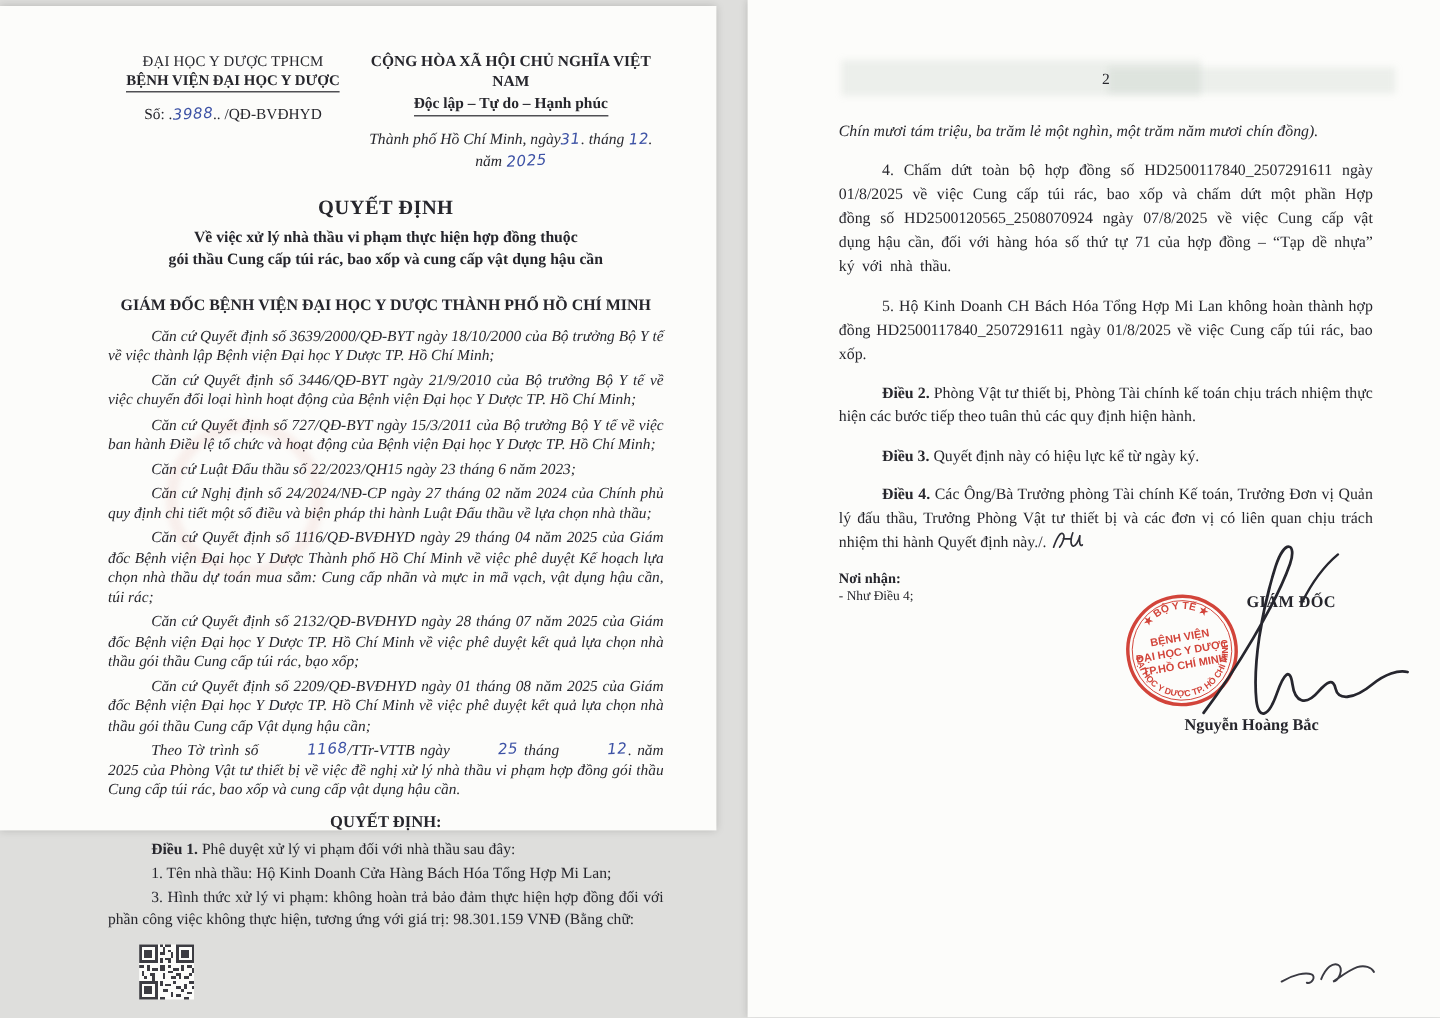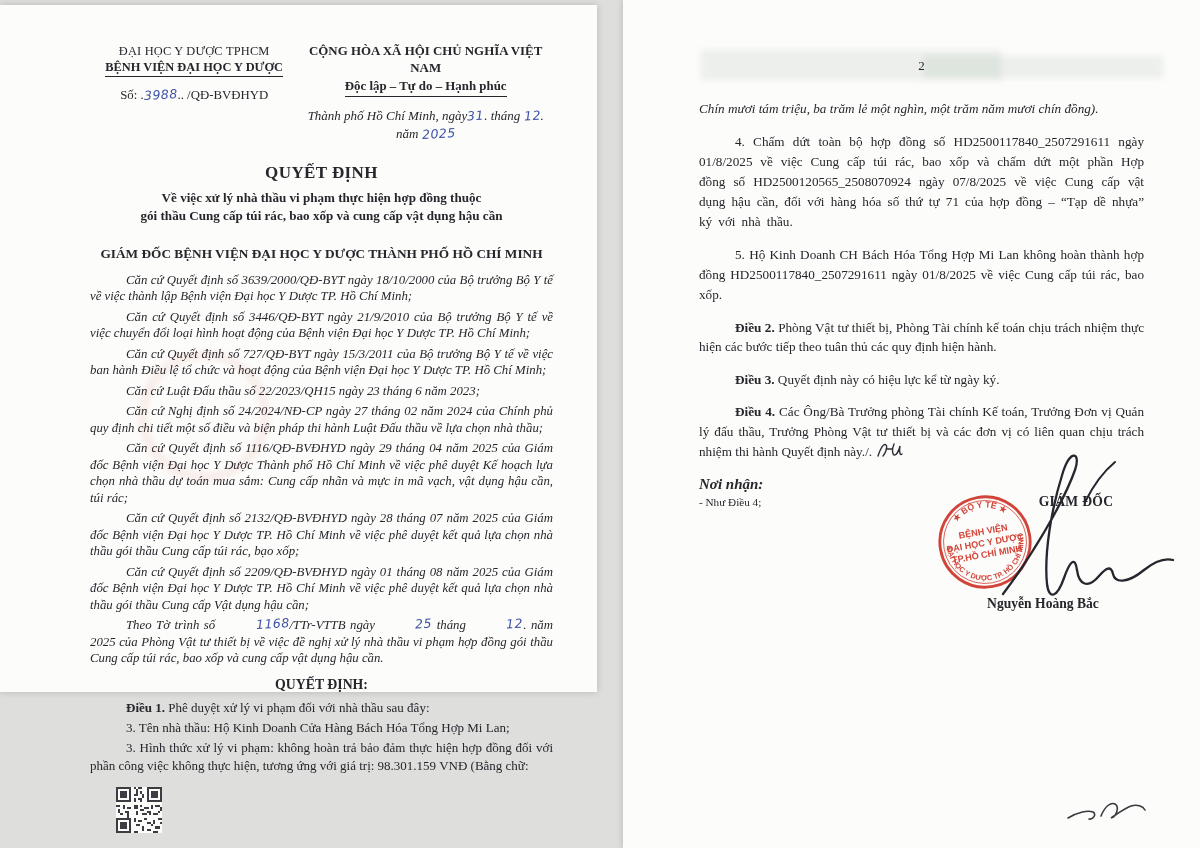--- a/index.html
+++ b/index.html
@@ -46,21 +46,21 @@
   .amount{font-style:italic;line-height:1.4;margin-bottom:9px;}
   .item4{text-indent:36px;text-align:justify;word-spacing:2.8px;line-height:1.52;margin-bottom:7px;}
   .item5{text-indent:36px;text-align:justify;line-height:1.5;margin-bottom:9px;}
   .dieu{text-indent:36px;text-align:justify;line-height:1.47;margin-bottom:9px;}
   .bleed1,.bleed2{position:absolute;background:rgba(145,165,150,.14);filter:blur(3px);pointer-events:none;}
   .bleed1{left:78px;top:50px;width:300px;height:30px;}
   .bleed2{left:300px;top:56px;width:240px;height:22px;}
 
   .closing{position:relative;margin-top:12px;height:170px;}
   .noinhan{font-size:11.2px;line-height:1.4;}
-  .noinhan .lbl{font-weight:bold;font-style:italic;font-size:15px;}
+  .noinhan .lbl{font-weight:bold;font-size:12px;}
   .gd-title{position:absolute;left:292px;top:20px;width:170px;text-align:center;
     font-weight:bold;font-size:13.6px;letter-spacing:.3px;}
   .stamp{position:absolute;left:238px;top:20px;width:96px;height:96px;transform:rotate(-10deg);opacity:.92;}
   .sig-svg{position:absolute;left:290px;top:-32px;width:190px;height:170px;}
   .signer-name{position:absolute;left:244px;top:122px;width:200px;text-align:center;
     font-weight:bold;font-size:13.6px;}
   .ink-mark{display:inline-block;vertical-align:-3px;}
   .corner-squiggle{position:absolute;left:440px;top:790px;}
 </style>
 </head>
@@ -98,21 +98,21 @@
     <p class="recital">Căn cứ Luật Đấu thầu số 22/2023/QH15 ngày 23 tháng 6 năm 2023;</p>
     <p class="recital">Căn cứ Nghị định số 24/2024/NĐ-CP ngày 27 tháng 02 năm 2024 của Chính phủ quy định chi tiết một số điều và biện pháp thi hành Luật Đấu thầu về lựa chọn nhà thầu;</p>
     <p class="recital">Căn cứ Quyết định số 1116/QĐ-BVĐHYD ngày 29 tháng 04 năm 2025 của Giám đốc Bệnh viện Đại học Y Dược Thành phố Hồ Chí Minh về việc phê duyệt Kế hoạch lựa chọn nhà thầu dự toán mua sắm: Cung cấp nhãn và mực in mã vạch, vật dụng hậu cần, túi rác;</p>
     <p class="recital">Căn cứ Quyết định số 2132/QĐ-BVĐHYD ngày 28 tháng 07 năm 2025 của Giám đốc Bệnh viện Đại học Y Dược TP. Hồ Chí Minh về việc phê duyệt kết quả lựa chọn nhà thầu gói thầu Cung cấp túi rác, bạo xốp;</p>
     <p class="recital">Căn cứ Quyết định số 2209/QĐ-BVĐHYD ngày 01 tháng 08 năm 2025 của Giám đốc Bệnh viện Đại học Y Dược TP. Hồ Chí Minh về việc phê duyệt kết quả lựa chọn nhà thầu gói thầu Cung cấp Vật dụng hậu cần;</p>
     <p class="recital"><span>Theo Tờ trình số </span><span class="hand">1168</span><span>/TTr-VTTB ngày </span><span class="hand">25</span><span> tháng </span><span class="hand">12</span><span>. năm 2025 của Phòng Vật tư thiết bị về việc đề nghị xử lý nhà thầu vi phạm hợp đồng gói thầu Cung cấp túi rác, bao xốp và cung cấp vật dụng hậu cần.</span></p>
 
     <div class="decide">QUYẾT ĐỊNH:</div>
 
     <p class="body-p"><b>Điều 1.</b><span> Phê duyệt xử lý vi phạm đối với nhà thầu sau đây:</span></p>
-    <p class="body-p">3. Tên nhà thầu: Hộ Kinh Doanh Cửa Hàng Bách Hóa Tổng Hợp Mi Lan;</p>
+    <p class="body-p">1. Tên nhà thầu: Hộ Kinh Doanh Cửa Hàng Bách Hóa Tổng Hợp Mi Lan;</p>
     <p class="body-p"><span>3. Hình thức xử lý vi phạm: không hoàn trả bảo đảm thực hiện hợp đồng đối với phần công việc không thực hiện, tương ứng với giá trị: 98.301.159 VNĐ </span><span class="it">(Bằng chữ:</span></p>
 
     <div class="qr-block">
       <svg width="46" height="46" viewBox="0 0 21 21" shape-rendering="crispEdges">
         <rect width="21" height="21" fill="#fcfcfa"></rect>
         <g fill="#3c3c42">
           <rect x="0" y="0" width="7" height="7"></rect>
             <rect x="14" y="0" width="7" height="7"></rect>
             <rect x="0" y="14" width="7" height="7"></rect>
           <rect x="1" y="1" width="5" height="5" fill="#fcfcfa"></rect>

